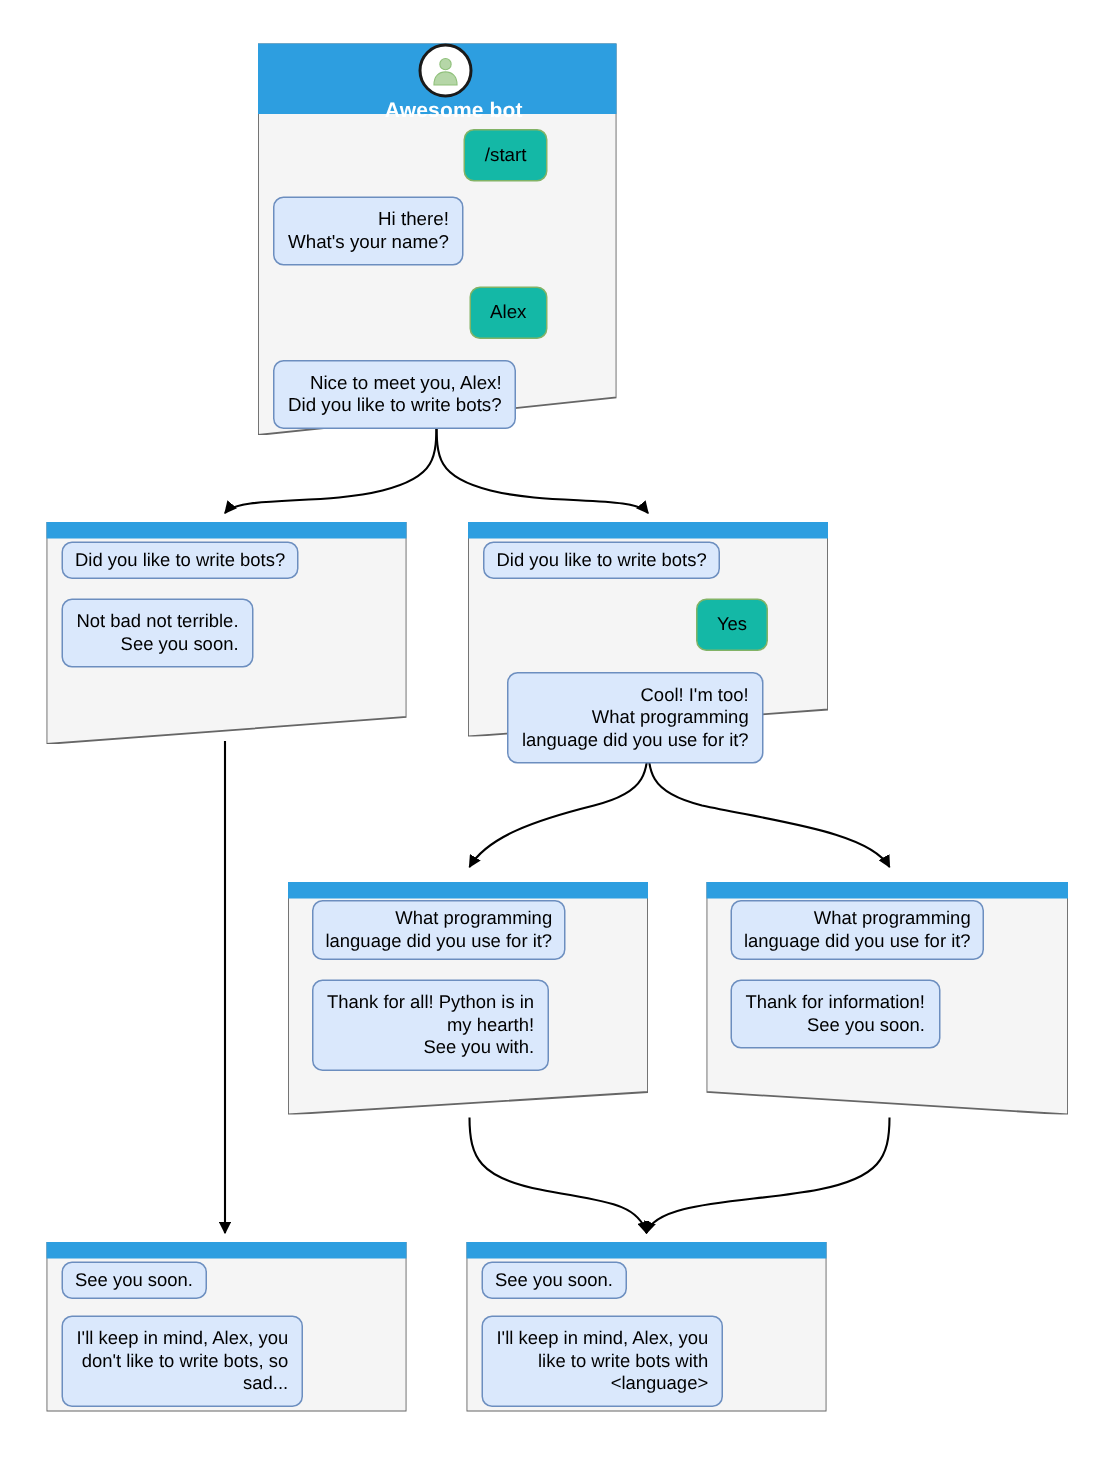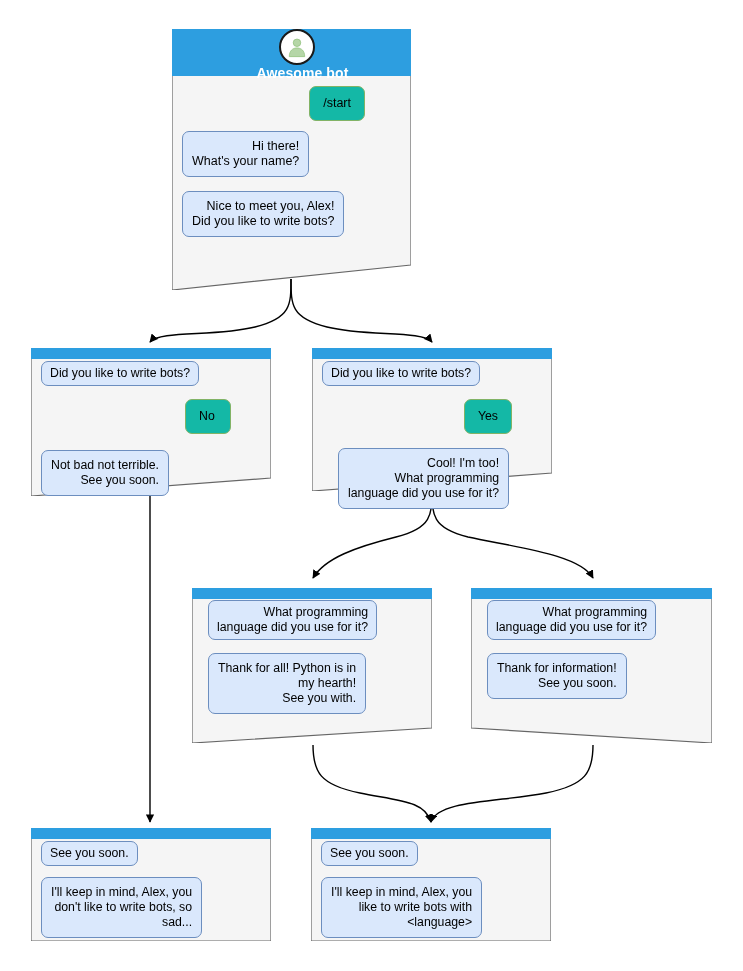--- a/index.html
+++ b/index.html
@@ -180,40 +180,40 @@
       </div>
 
       <div class="msgs" style="top:57px;">
         <div class="msg-row right">
           <div class="bubble user">/start</div>
         </div>
         <div class="msg-row left" style="margin-bottom:14px;">
           <div class="bubble bot">Hi there!
 What's your name?</div>
         </div>
+        <div class="msg-row right" style="margin-bottom:14px;">
+          <div class="bubble user">Alex</div>
+        </div>
         <div class="msg-row left">
           <div class="bubble bot" style="max-width:180px;">Nice to meet you, Alex!
 Did you like to write bots?</div>
         </div>
       </div>
     </div>
   </div>
 
   <div class="card" style="left:31px; top:348px; width:240px; height:148px;">
     <svg class="shape" viewBox="0 0 240 148" preserveAspectRatio="none">
       <polygon points="0,0 240,0 240,130 0,148" fill="#f5f5f5" stroke="#666666" stroke-width="1.2"></polygon>
     </svg>
     <div class="content">
       <div class="card-header thin" style="background:#2d9ee0;"></div>
       <div class="msgs" style="top:13px;">
         <div class="msg-row left" style="margin-bottom:13px;">
           <div class="bubble bot" style="max-width:180px; padding:4px 8px;">Did you like to write bots?</div>
-        </div>
-        <div class="msg-row right" style="margin-bottom:16px; padding-right:30px;">
-          <div class="bubble user" style="min-width:46px;">No</div>
         </div>
         <div class="msg-row left">
           <div class="bubble bot">Not bad not terrible.
 See you soon.</div>
         </div>
       </div>
     </div>
   </div>
 
   <div class="card" style="left:312px; top:348px; width:240px; height:143px;">

